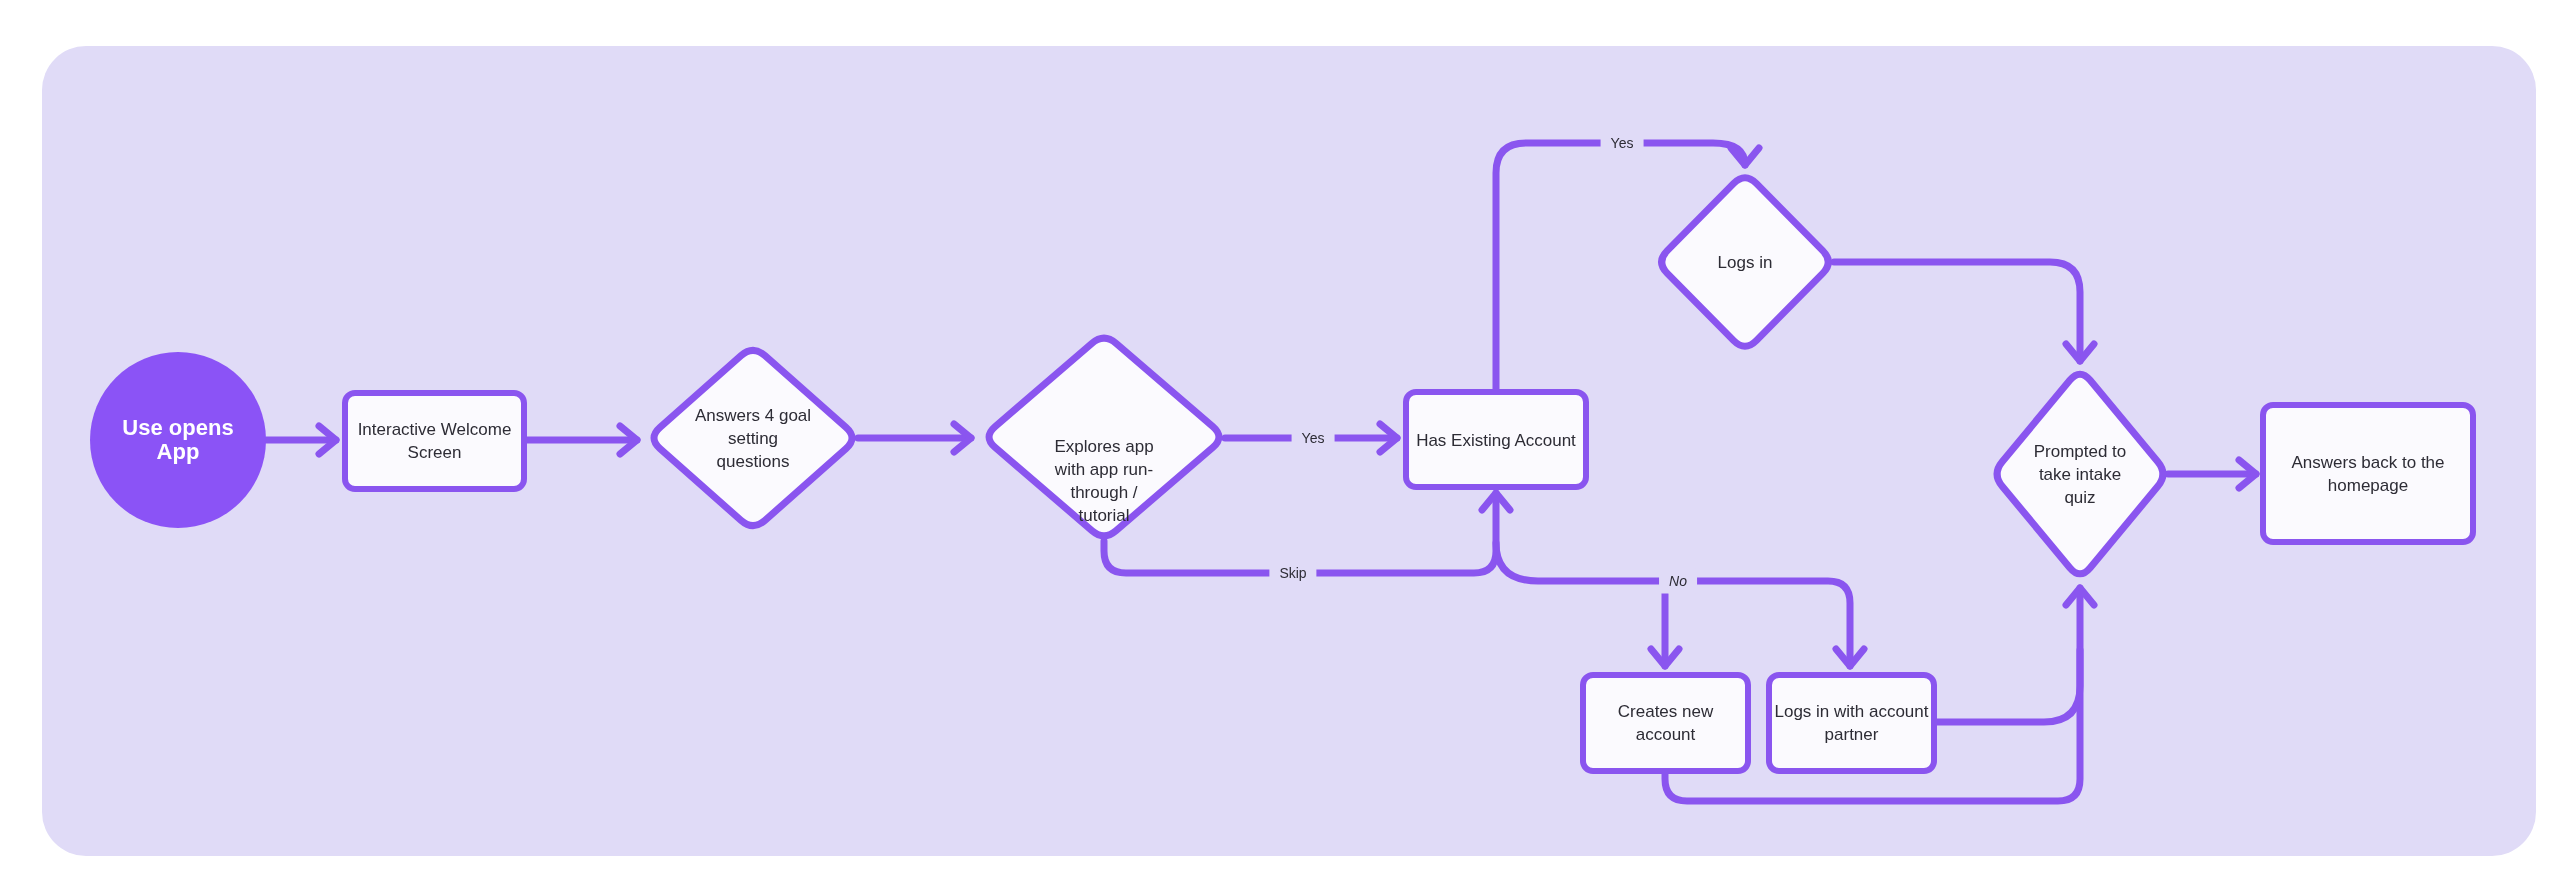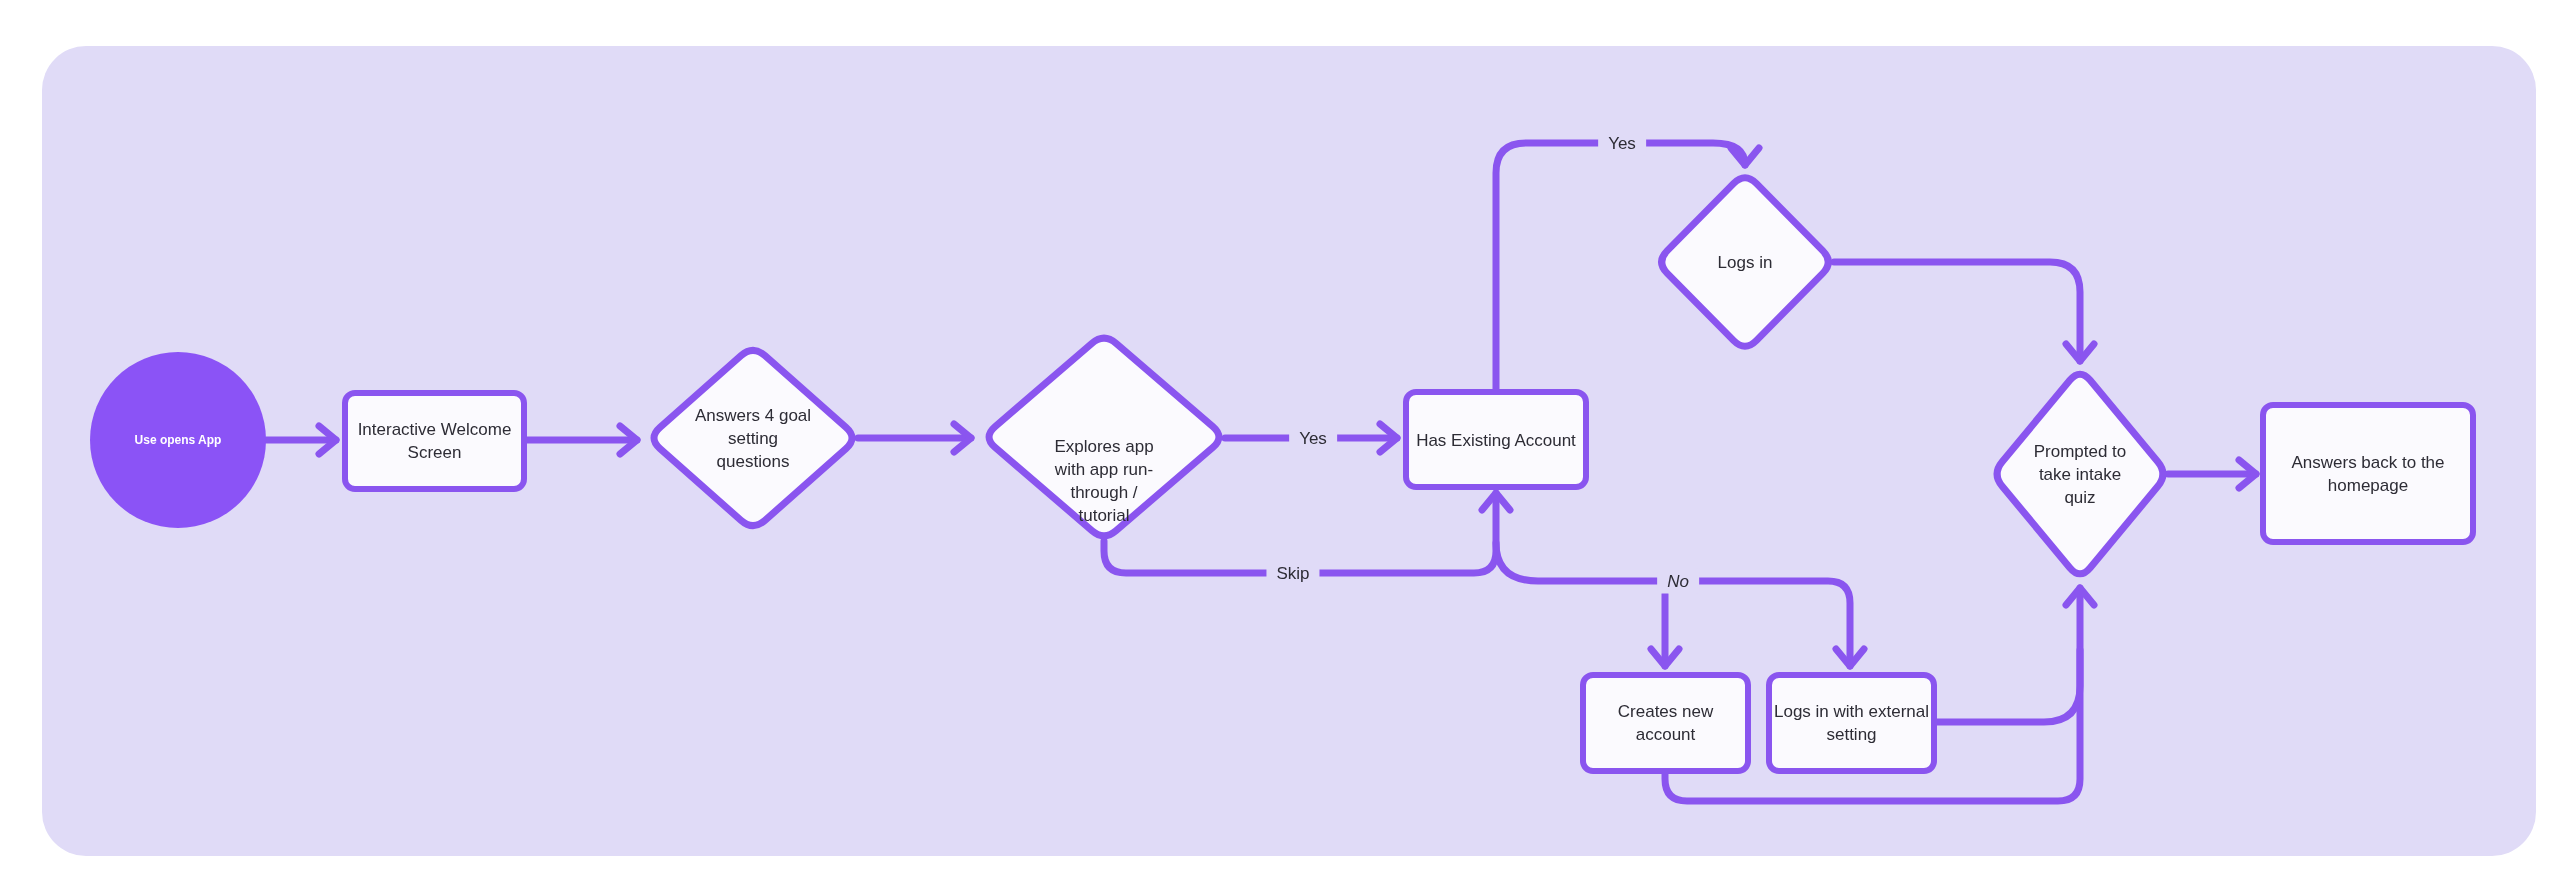--- a/index.html
+++ b/index.html
@@ -61,27 +61,27 @@
     position: absolute;
     transform: translate(-50%, -50%);
     text-align: center;
   }
   .node-label {
     font-size: 17px;
     line-height: 23px;
     color: var(--text, #2d2c35);
   }
   .start-label {
-    font-size: 12px;
+    font-size: 22px;
     line-height: 24px;
     font-weight: 700;
     color: var(--start-text, #ffffff);
   }
   .edge-label {
-    font-size: 17px;
+    font-size: 14px;
     line-height: 21px;
     color: var(--text, #2d2c35);
     background: var(--panel, #e0dbf7);
     padding: 2px 10px;
     border-radius: 3px;
     white-space: nowrap;
   }
 </style>
 </head>
 <body style="background: rgb(255, 255, 255);">
@@ -128,15 +128,15 @@
       <div class="edge-label" style="left: 1678px; top: 581px; font-style: italic;">No</div>
       <div class="start-label" style="left: 178px; top: 440px; width: 130px;">Use opens App</div>
       <div class="node-label" style="left: 434.5px; top: 441px; width: 170px;">Interactive Welcome Screen</div>
       <div class="node-label" style="left: 753px; top: 438px; width: 120px; text-align: center;">Answers 4 goal setting questions</div>
       <div class="node-label" style="left: 1104px; top: 437px; width: 122px; margin-top: 44px;">Explores app with app run-through / tutorial</div>
       <div class="node-label" style="left: 1496px; top: 439.5px; width: 176px;">Has Existing Account</div>
       <div class="node-label" style="left: 1745px; top: 262px; width: 110px; text-align: center;">Logs in</div>
       <div class="node-label" style="left: 2080px; top: 474px; width: 96px;">Prompted to take intake quiz</div>
       <div class="node-label" style="left: 2368px; top: 473.5px; width: 180px;">Answers back to the homepage</div>
       <div class="node-label" style="left: 1665.5px; top: 723px; width: 158px;">Creates new account</div>
-      <div class="node-label" style="left: 1851.5px; top: 723px; width: 158px;">Logs in with external setting</div>
+      <div class="node-label" style="left: 1851.5px; top: 723px; width: 158px;">Logs in with account partner</div>
     </div>
 </div>
 
 </body></html>

